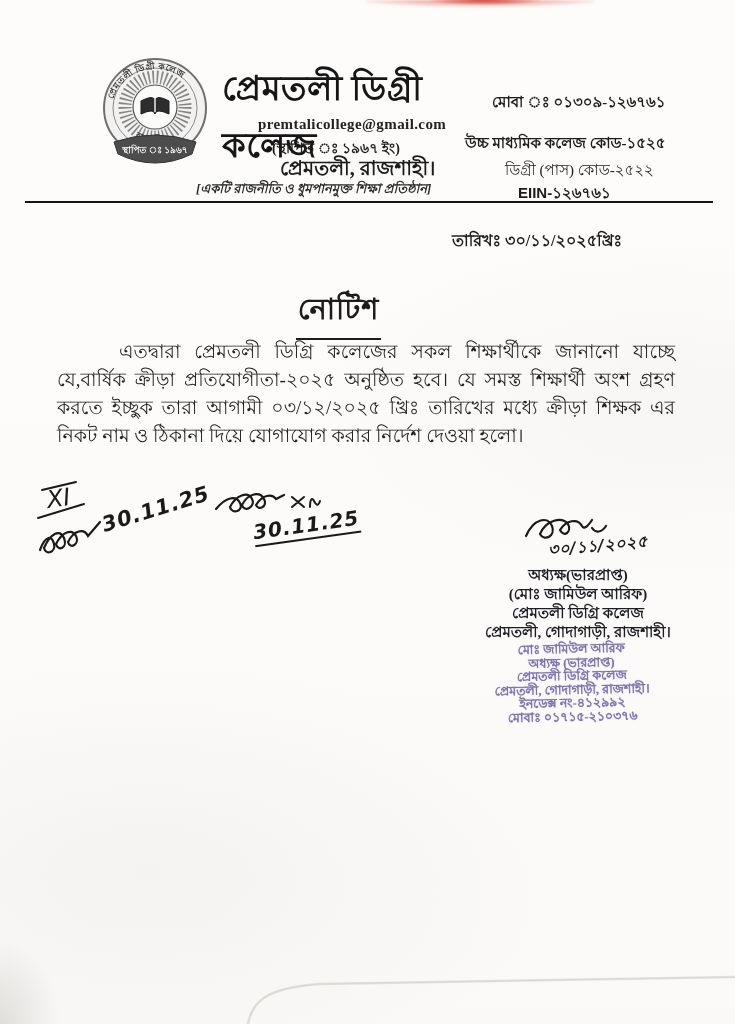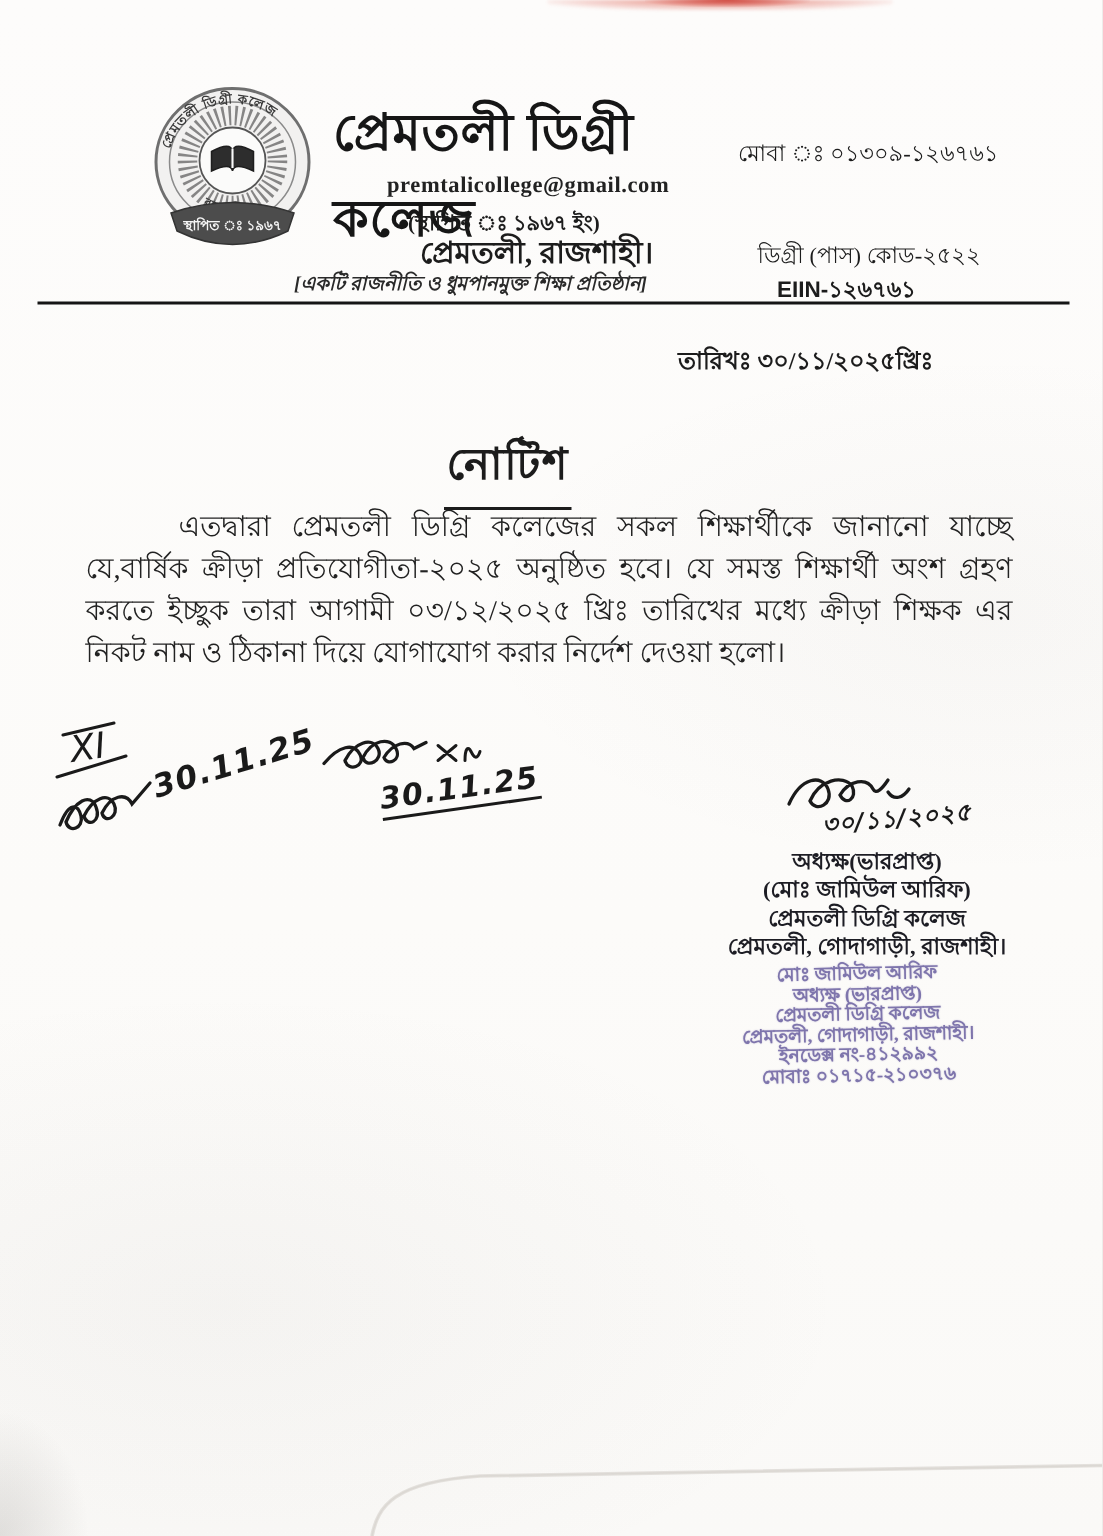--- a/index.html
+++ b/index.html
@@ -24,21 +24,21 @@
   }
   .red-smudge2{
     left:430px;top:0;width:110px;height:5px;
     background:radial-gradient(ellipse at 50% 0%, rgba(200,45,35,0.75), transparent 75%);
   }
   .college-name{
     left:222px;top:62px;width:300px;
     font-size:34px;font-weight:bold;letter-spacing:0.5px;
     font-family:"Liberation Serif", serif;color:#161616;
   }
-  .mobile{left:492px;top:90px;font-size:15px;font-weight:normal;}
+  .mobile{left:492px;top:90px;font-size:15px;font-weight:bold;}
   .email{left:258px;top:116px;font-size:15px;font-weight:bold;letter-spacing:0.4px;color:#222;font-family:"Liberation Serif", serif;}
   .established{left:272px;top:137px;font-size:14px;font-weight:bold;}
   .hs-code{left:465px;top:131px;font-size:15px;font-weight:bold;}
   .location{left:280px;top:153px;font-size:20px;font-weight:bold;}
   .degree-code{left:505px;top:158px;font-size:15px;font-weight:normal;}
   .tagline{left:196px;top:179px;font-size:13px;font-weight:bold;color:#2a2a2a;font-style:italic;}
   .eiin{left:518px;top:181px;font-size:15px;font-weight:bold;font-family:"Liberation Sans", sans-serif;}
   .header-rule{left:25px;top:201px;width:688px;height:2px;background:#151515;}
   .date-line{left:452px;top:228px;font-size:16px;font-weight:bold;}
   .title-wrap{left:0;top:286px;width:677px;text-align:center;}
@@ -104,20 +104,21 @@
       <textPath href="#arcBot" startOffset="28%">রাজশাহী</textPath>
     </text>
     <path d="M18 92 Q59 78 100 92 L96 104 Q59 122 22 104 Z" fill="#4c4c4c" stroke="#333" stroke-width="1"></path>
     <text x="59" y="103" text-anchor="middle" font-size="9" font-weight="bold" fill="#f5f5f5">স্থাপিত ঃ ১৯৬৭</text>
   </svg>
 
   <div class="abs college-name">প্রেমতলী ডিগ্রী কলেজ</div>
   <div class="abs mobile">মোবা ঃ ০১৩০৯-১২৬৭৬১</div>
   <div class="abs email">premtalicollege@gmail.com</div>
   <div class="abs established">(স্থাপিত ঃ ১৯৬৭ ইং)</div>
+  <div class="abs hs-code">উচ্চ মাধ্যমিক কলেজ কোড-১৫২৫</div>
   <div class="abs location">প্রেমতলী, রাজশাহী।</div>
   <div class="abs degree-code">ডিগ্রী (পাস) কোড-২৫২২</div>
   <div class="abs tagline">[একটি রাজনীতি ও ধুমপানমুক্ত শিক্ষা প্রতিষ্ঠান]</div>
   <div class="abs eiin">EIIN-১২৬৭৬১</div>
   <div class="abs header-rule"></div>
 
   <div class="abs date-line">তারিখঃ ৩০/১১/২০২৫খ্রিঃ</div>
 
   <div class="abs title-wrap">
     <span class="notice-title">নোটিশ</span>

